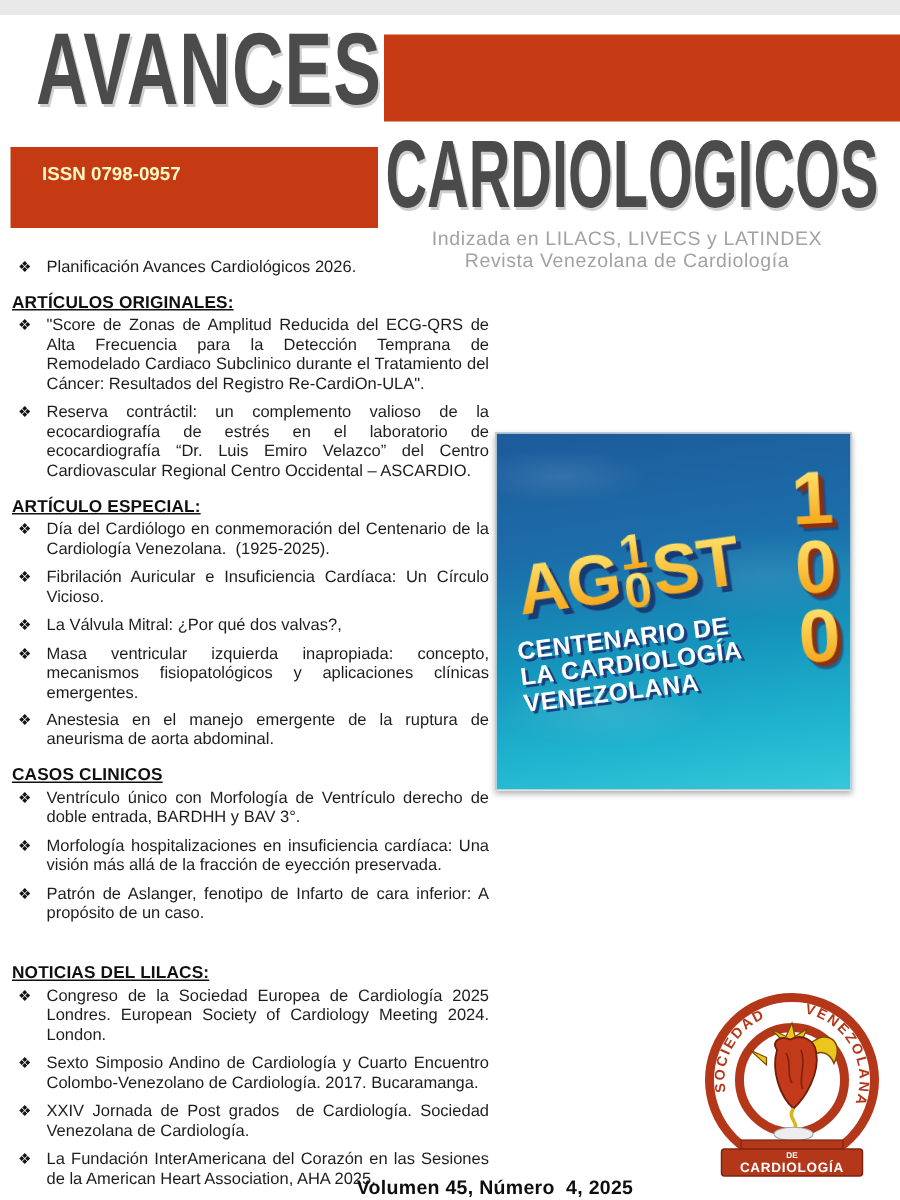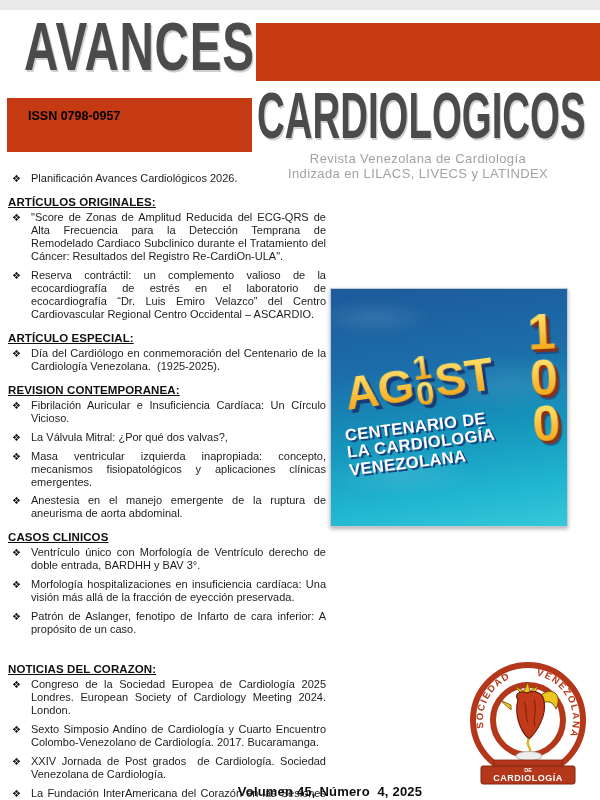--- a/index.html
+++ b/index.html
@@ -15,21 +15,21 @@
   }
   
   .top-red-bar{position:absolute;left:256px;top:13px;width:344px;height:58px;background:var(--red);}
   .title-avances{
     position:absolute;left:24px;top:2px;font-size:68px;line-height:1;font-weight:bold;
     color:var(--title-gray);letter-spacing:1px;transform:scaleX(.70);transform-origin:left top;
     text-shadow:2px 2px 0 #cfcfcf;white-space:nowrap;
   }
   .issn-box{
     position:absolute;left:7px;top:88px;width:245px;height:54px;background:var(--red);
-    color:#000000;font-weight:bold;font-size:12.5px;line-height:1.4;
+    color:#fef9c3;font-weight:bold;font-size:12.5px;line-height:1.4;
     padding:10px 0 0 21px;box-sizing:border-box;
   }
   .title-cardio{
     position:absolute;left:257px;top:78px;font-size:64px;line-height:0.9;font-weight:bold;
     color:var(--title-gray);letter-spacing:0px;transform:scaleX(.60);transform-origin:left top;
     text-shadow:2px 2px 0 #cfcfcf;white-space:nowrap;
   }
   .tagline{
     position:absolute;left:240px;top:142px;width:356px;text-align:center;
     color:#a2a2a2;font-size:13px;line-height:1.14;letter-spacing:.4px;white-space:nowrap;
@@ -97,22 +97,22 @@
 
   <div class="top-red-bar"></div>
   <div class="title-avances">AVANCES</div>
 
   <div class="issn-box">
     <div>ISSN 0798-0957</div>
   </div>
   <div class="title-cardio">CARDIOLOGICOS</div>
 
   <div class="tagline">
+    <div>Indizada en LILACS, LIVECS y LATINDEX</div>
     <div>Revista Venezolana de Cardiología</div>
-    <div>Indizada en LILACS, LIVECS y LATINDEX</div>
   </div>
 
   <div id="toc-root">
       <div class="toc-section">
         <div class="toc-item">
           <span class="bullet">❖</span>
           <span class="item-text">Planificación Avances Cardiológicos 2026.</span>
         </div>
       </div>
       <div class="toc-section">
@@ -127,21 +127,20 @@
         </div>
       </div>
       <div class="toc-section">
         <div class="toc-heading">ARTÍCULO ESPECIAL:</div>
         <div class="toc-item">
           <span class="bullet">❖</span>
           <span class="item-text">Día del Cardiólogo en conmemoración del Centenario de la Cardiología Venezolana. &nbsp;(1925-2025).</span>
         </div>
       </div>
       <div class="toc-section">
-        <div class="toc-heading">REVISION CONTEMPORANEA:</div>
         <div class="toc-item">
           <span class="bullet">❖</span>
           <span class="item-text">Fibrilación Auricular e Insuficiencia Cardíaca: Un Círculo Vicioso.</span>
         </div>
         <div class="toc-item">
           <span class="bullet">❖</span>
           <span class="item-text">La Válvula Mitral: ¿Por qué dos valvas?,</span>
         </div>
         <div class="toc-item">
           <span class="bullet">❖</span>
@@ -161,21 +160,21 @@
         <div class="toc-item">
           <span class="bullet">❖</span>
           <span class="item-text">Morfología hospitalizaciones en insuficiencia cardíaca: Una visión más allá de la fracción de eyección preservada.</span>
         </div>
         <div class="toc-item">
           <span class="bullet">❖</span>
           <span class="item-text">Patrón de Aslanger, fenotipo de Infarto de cara inferior: A propósito de un caso.</span>
         </div>
       </div>
       <div class="toc-section">
-        <div class="toc-heading">NOTICIAS DEL CORAZON:</div>
+        <div class="toc-heading">NOTICIAS DEL LILACS:</div>
         <div class="toc-item">
           <span class="bullet">❖</span>
           <span class="item-text">Congreso de la Sociedad Europea de Cardiología 2025 Londres. European Society of Cardiology Meeting 2024. London.</span>
         </div>
         <div class="toc-item">
           <span class="bullet">❖</span>
           <span class="item-text">Sexto Simposio Andino de Cardiología y Cuarto Encuentro Colombo-Venezolano de Cardiología. 2017. Bucaramanga.</span>
         </div>
         <div class="toc-item">
           <span class="bullet">❖</span>

